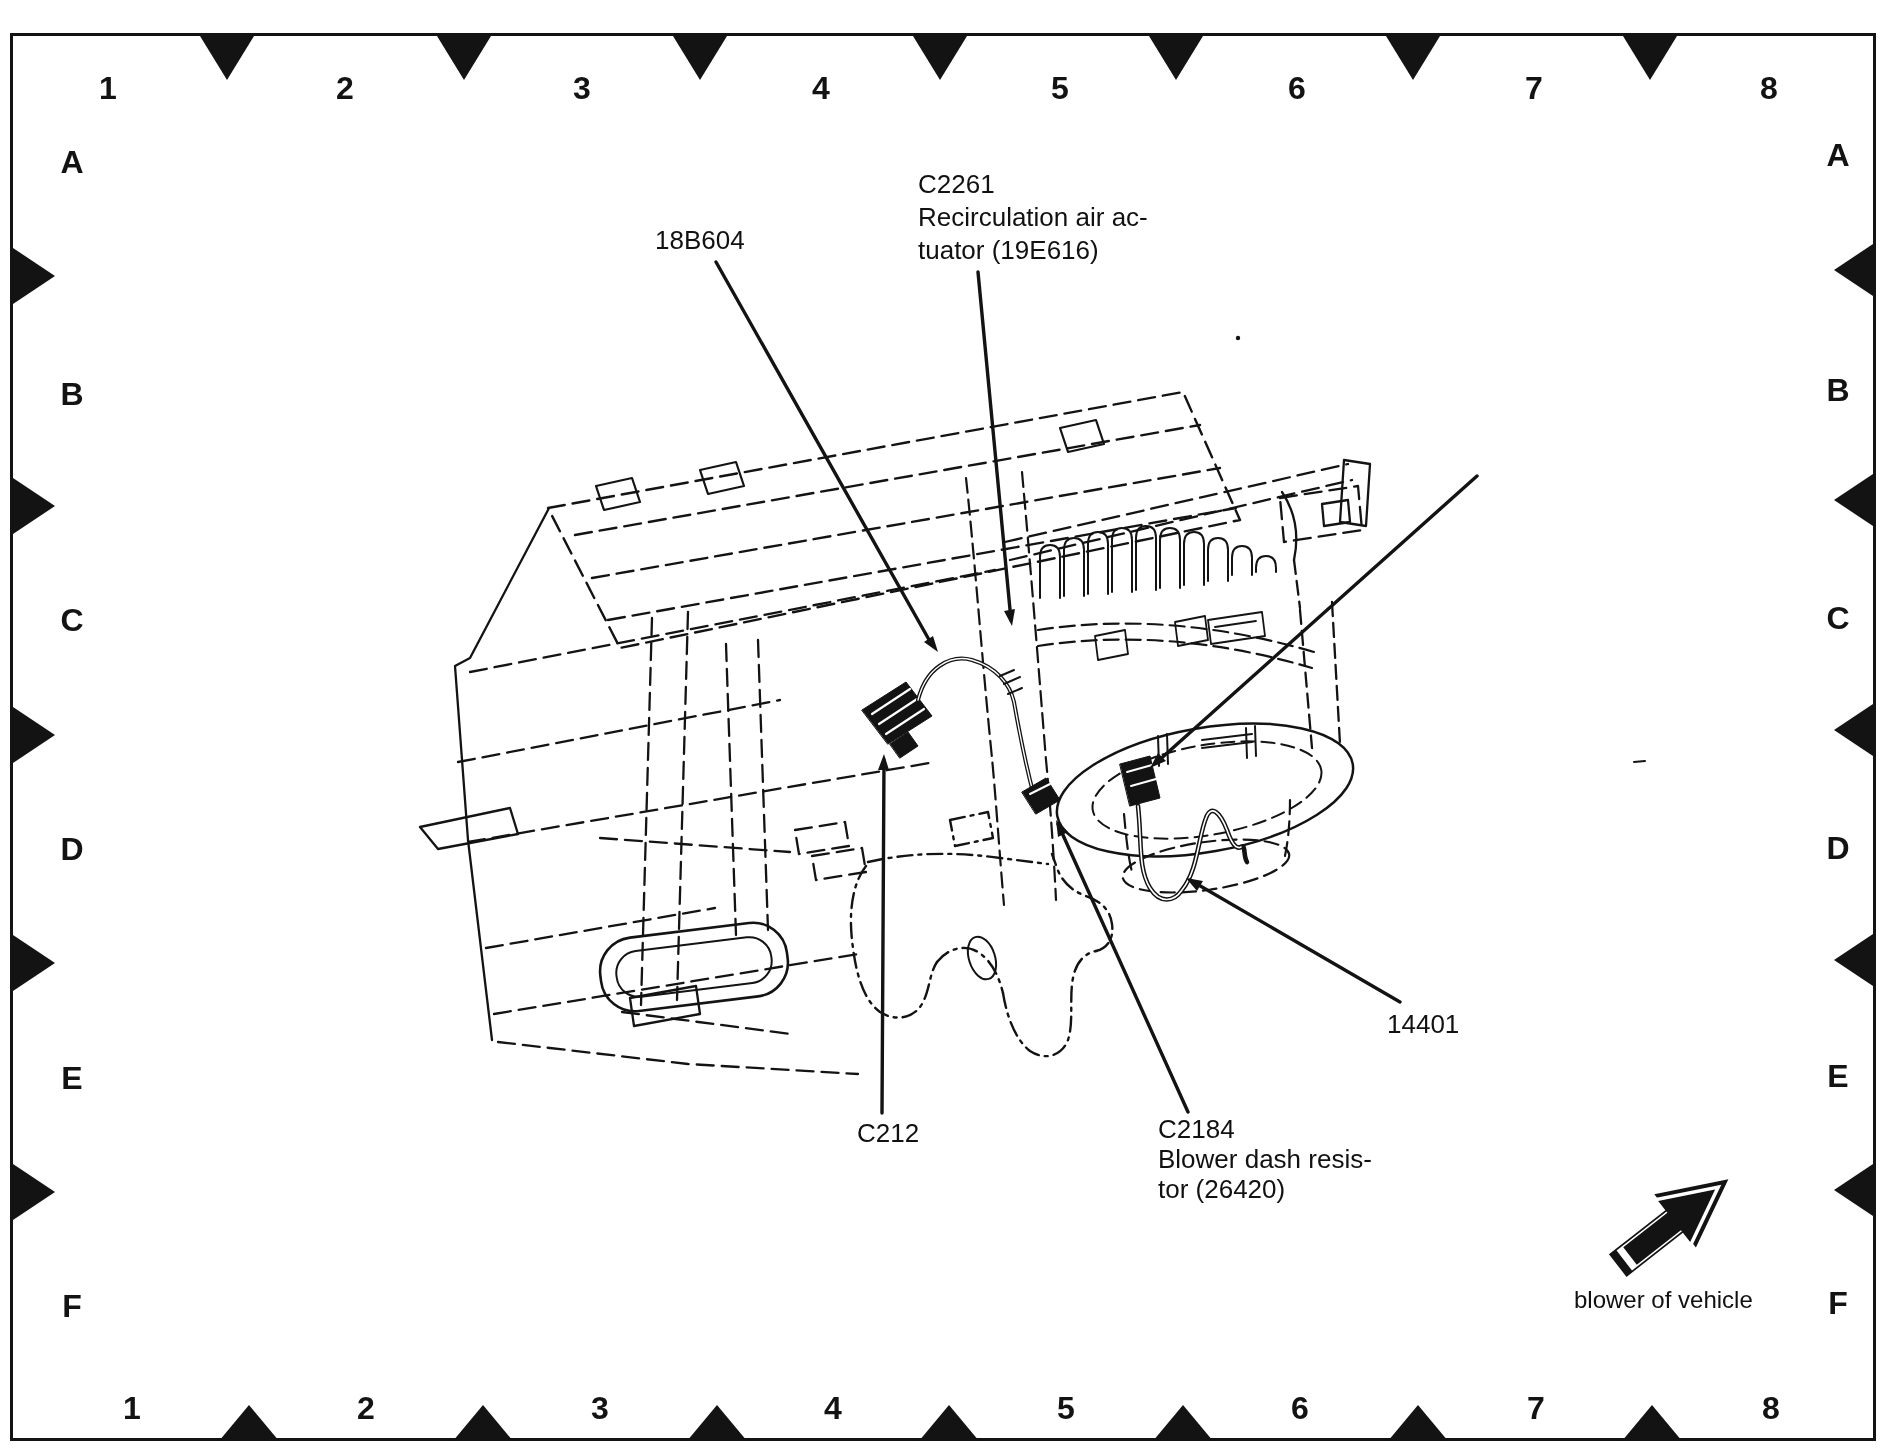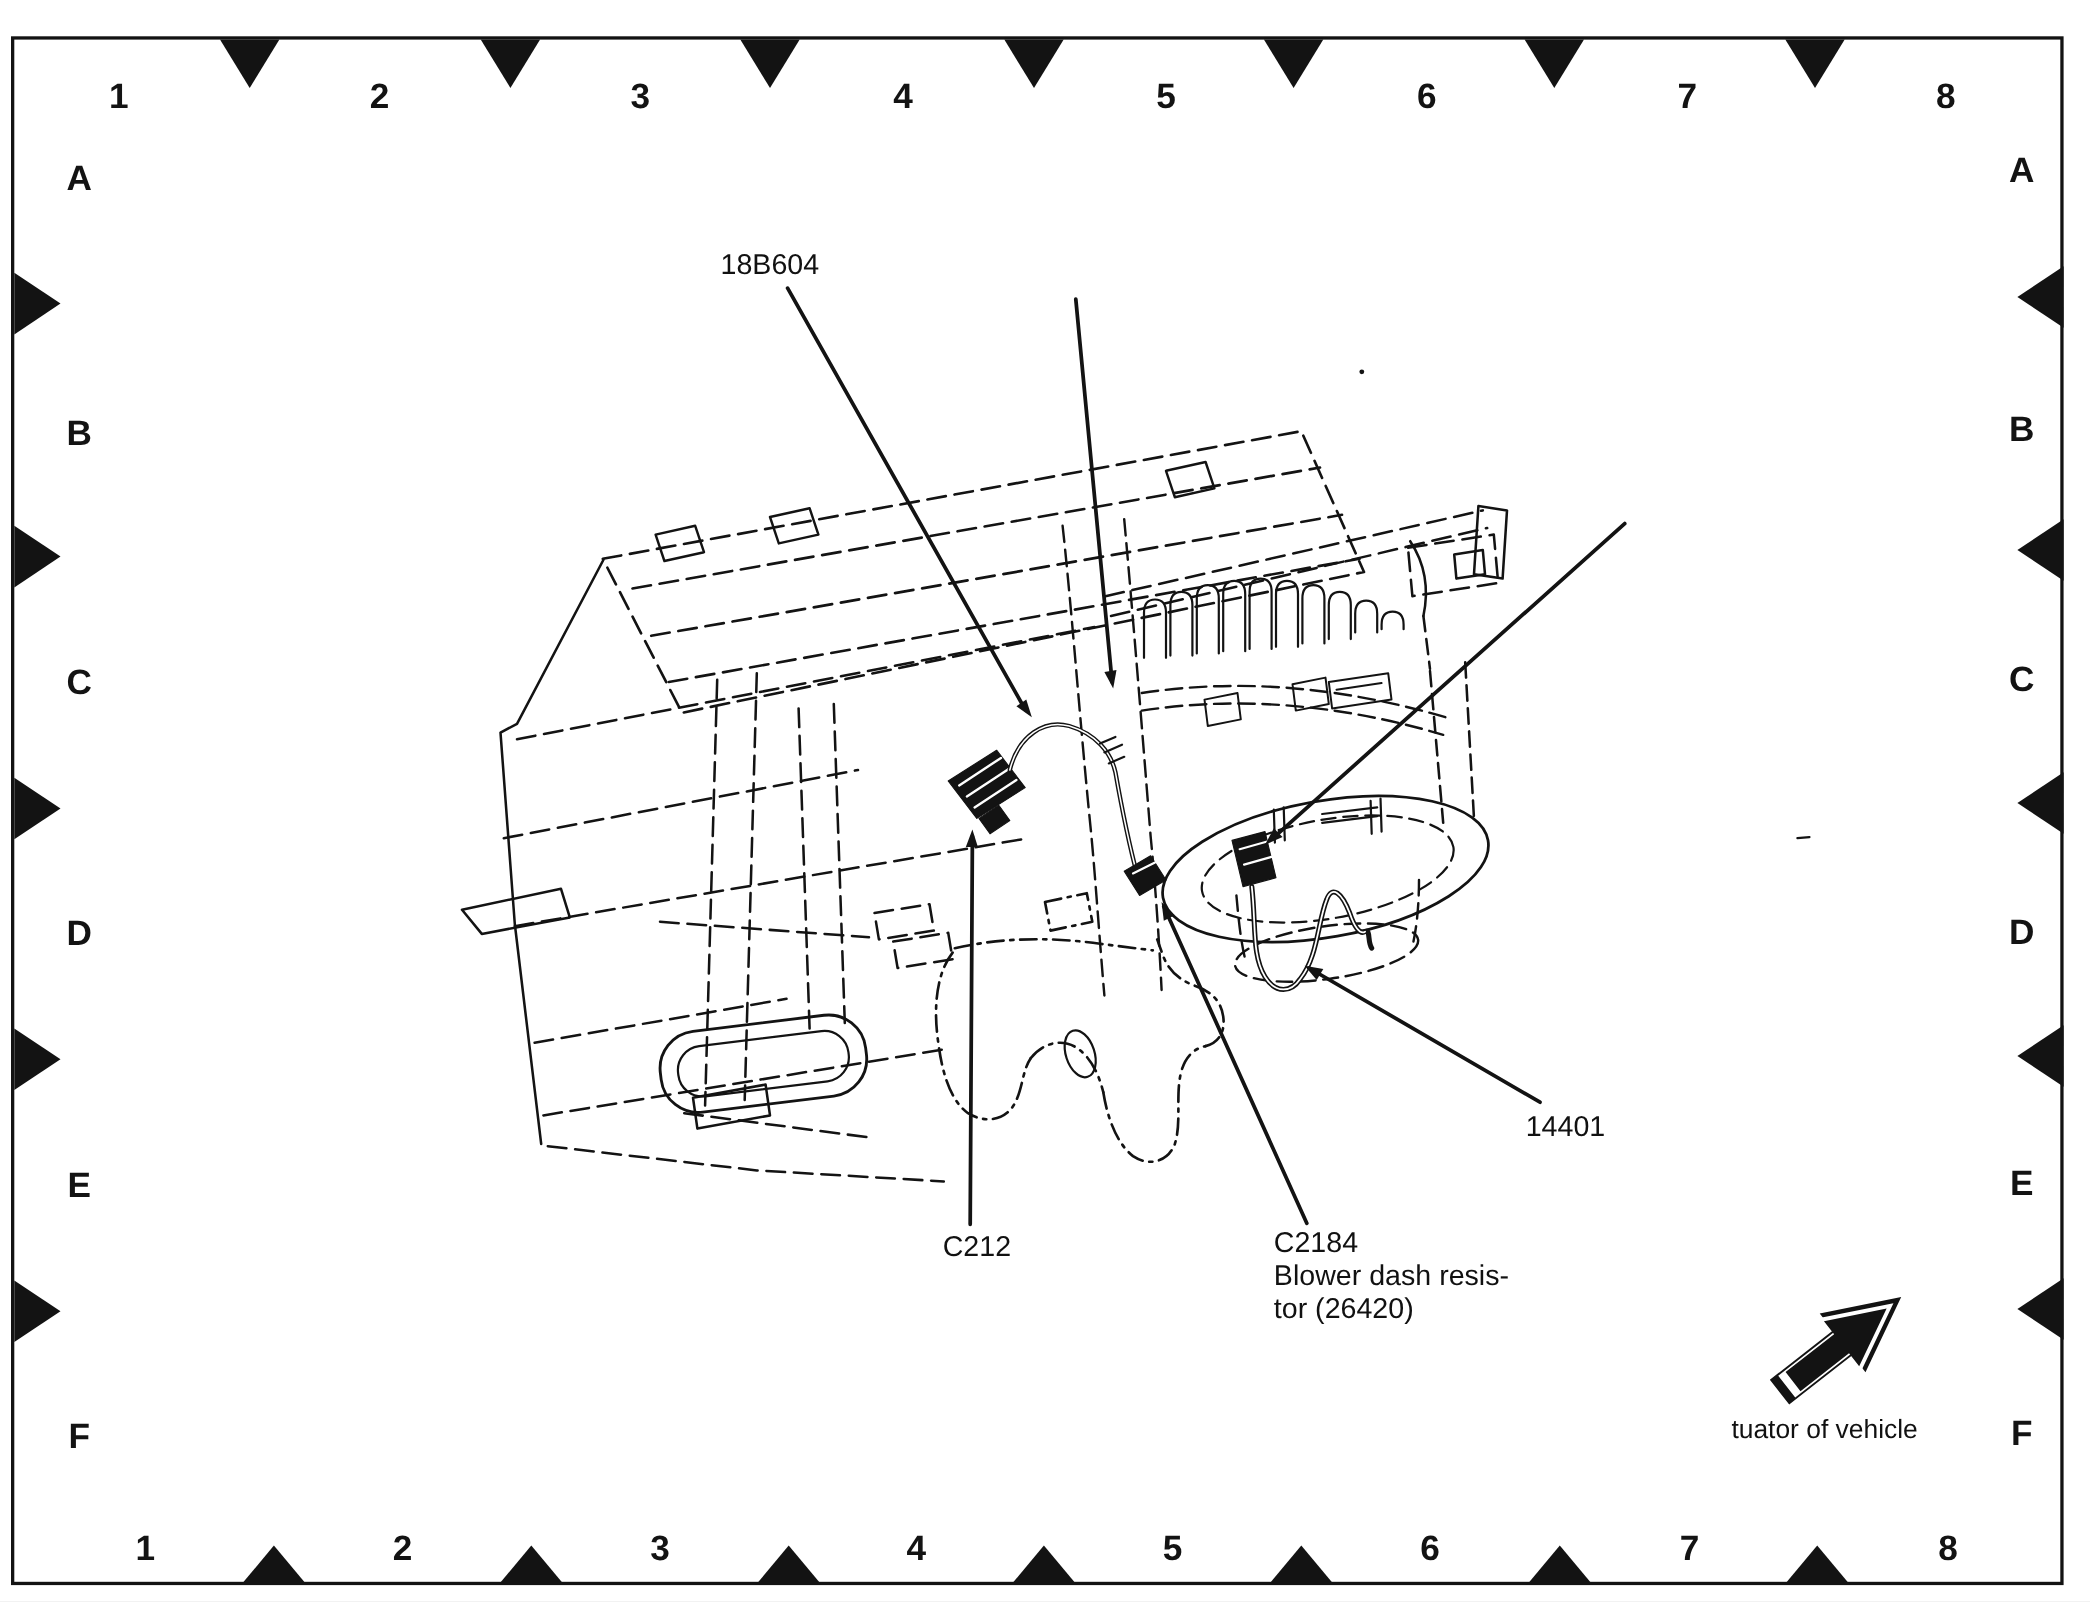--- a/index.html
+++ b/index.html
@@ -251,32 +251,37 @@
       <path d="M-52 11 L4 11 L4 26 L56 0 L4 -26 L4 -11 L-52 -11 Z" fill="#131313" transform="scale(1.3)"></path>
       <path d="M-52 11 L4 11 L4 26 L56 0 L4 -26 L4 -11 L-52 -11 Z" fill="#ffffff" transform="scale(1.14)"></path>
       <path d="M-52 11 L4 11 L4 26 L56 0 L4 -26 L4 -11 L-52 -11 Z" fill="#131313"></path>
     </g>
   </svg>
 
   <div class="callout" style="left:655px;top:224px">
     <div>18B604</div>
   </div>
 
+  <div class="callout" style="left:918px;top:168px">
+    <div>C2261</div>
+    <div>Recirculation air ac-</div>
+    <div>tuator (19E616)</div>
+  </div>
 
 
   <div class="callout" style="left:1387px;top:1008px">
     <div>14401</div>
   </div>
 
   <div class="callout" style="left:857px;top:1117px">
     <div>C212</div>
   </div>
 
   <div class="callout" style="left:1158px;top:1114px;line-height:30px">
     <div>C2184</div>
     <div>Blower dash resis-</div>
     <div>tor (26420)</div>
   </div>
 
 
-  <div class="fov-label">tuator of vehicle</div>
+  <div class="fov-label">blower of vehicle</div>
 
 </div>
 
 </body></html>

